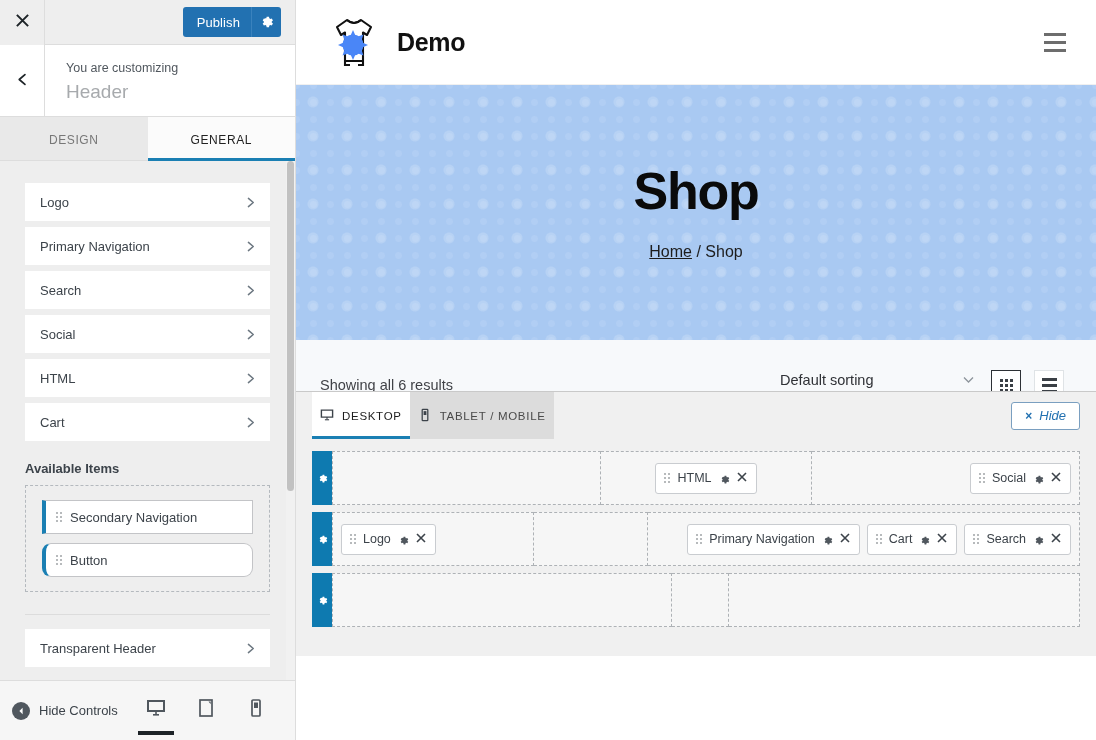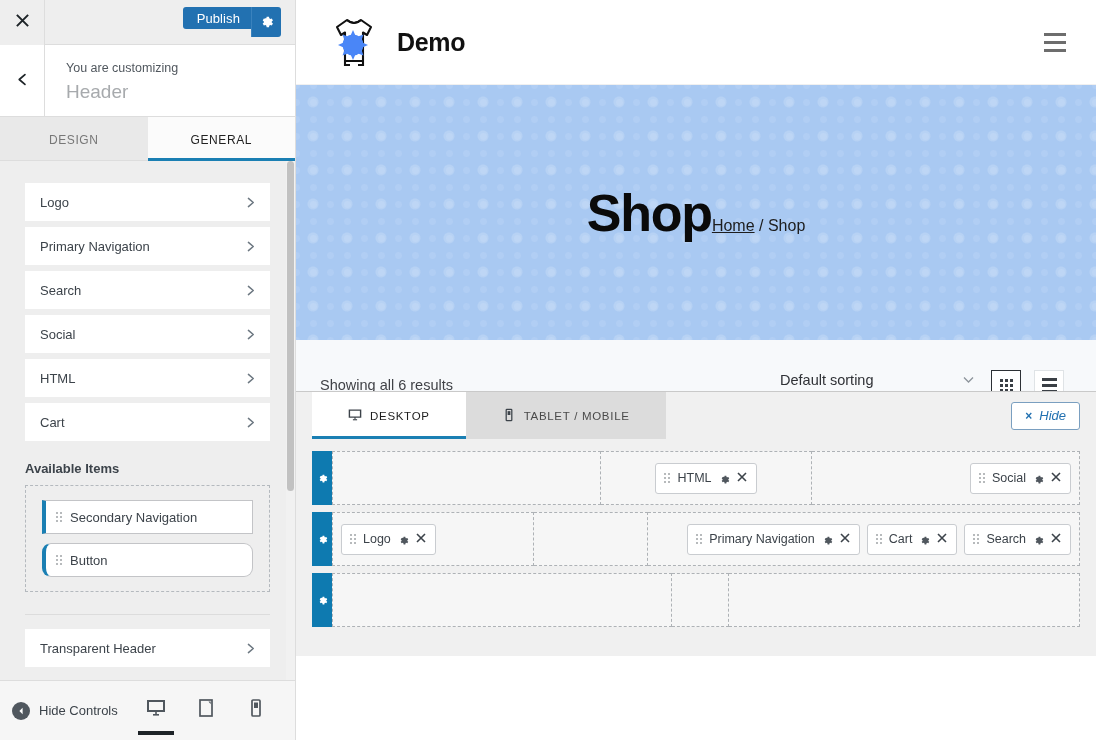--- a/index.html
+++ b/index.html
@@ -29,21 +29,21 @@
   .close-btn {
     width: 45px; height: 45px;
     display: flex; align-items: center; justify-content: center;
     background: #eee; border-right: 1px solid #ddd;
     cursor: pointer;
   }
   .close-btn svg { width: 15px; height: 15px; }
   .publish-wrap { margin-left: auto; margin-right: 14px; display: flex; }
   .publish-btn {
     background: #2271b1; color: #fff;
-    height: 22px; padding: 0 11px 0 14px;
+    height: 30px; padding: 0 11px 0 14px;
     border: none; border-radius: 3px 0 0 3px;
     font-size: 13px; font-family: "Liberation Sans", sans-serif;
     display: flex; align-items: center; cursor: pointer;
     letter-spacing: .1px;
   }
   .publish-gear {
     background: #2271b1; border-radius: 0 3px 3px 0;
     width: 30px; height: 30px;
     display: flex; align-items: center; justify-content: center;
     cursor: pointer; border-left: 1px solid #3a82bd;
@@ -146,21 +146,21 @@
   }
   .logo-wrap { display: flex; align-items: center; gap: 17px; }
   .tshirt { width: 52px; height: 56px; position: relative; }
   .brand { font-size: 25px; font-weight: 700; color: #111; letter-spacing: -.3px; }
   .hamburger { margin-left: auto; display: flex; flex-direction: column; gap: 5px; cursor: pointer; padding: 6px; }
   .hamburger span { display: block; width: 22px; height: 3px; background: #6d6d6d; }
 
   .hero {
     height: 255px; position: relative;
     background-color: #a9c9f2;
-    display: flex; flex-direction: row; align-items: center; justify-content: center;
+    display: flex; flex-direction: column; align-items: center; justify-content: center;
     overflow: hidden;
   }
   .hero::before {
     content: ""; position: absolute; inset: 0;
     background-image:
       radial-gradient(circle at 50% 50%, rgba(255,255,255,.22) 5px, transparent 6px),
       radial-gradient(circle at 50% 50%, rgba(255,255,255,.13) 3px, transparent 4px);
     background-size: 34px 34px, 17px 17px;
     background-position: 0 0, 9px 9px;
     opacity: .75;
@@ -200,21 +200,21 @@
   .card { flex: 1; height: 60px; background: #ebebec; border-radius: 7px; }
 
   
   .builder {
     position: absolute; left: 0; right: 0; bottom: 0; height: 265px;
     background: #f0f0f0; border-top: 1px solid #c9c9c9;
   }
   .builder-tabs { display: flex; align-items: center; height: 47px; padding-left: 16px; position: relative; }
   .btab {
     display: flex; align-items: center; gap: 8px;
-    height: 47px; padding: 0 36px; font-size: 11.5px; letter-spacing: .7px;
+    height: 47px; padding: 0 8px; font-size: 11.5px; letter-spacing: .7px;
     color: #4a4a4a; cursor: pointer; background: #dcdcdc; position: relative;
   }
   .btab.active { background: #fff; color: #1d1d1d; }
   .btab.active::after {
     content: ""; position: absolute; left: 0; right: 0; bottom: 0; height: 3px; background: #1a7fb3;
   }
   .btab svg { width: 14px; height: 14px; fill: #3c434a; }
   .hide-btn {
     margin-left: auto; margin-right: 16px;
     border: 1px solid #7a9fc0; background: #fff; color: #2271b1;

